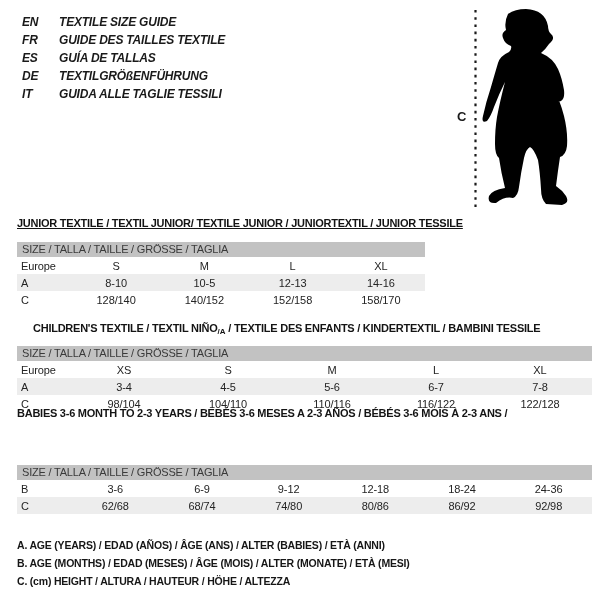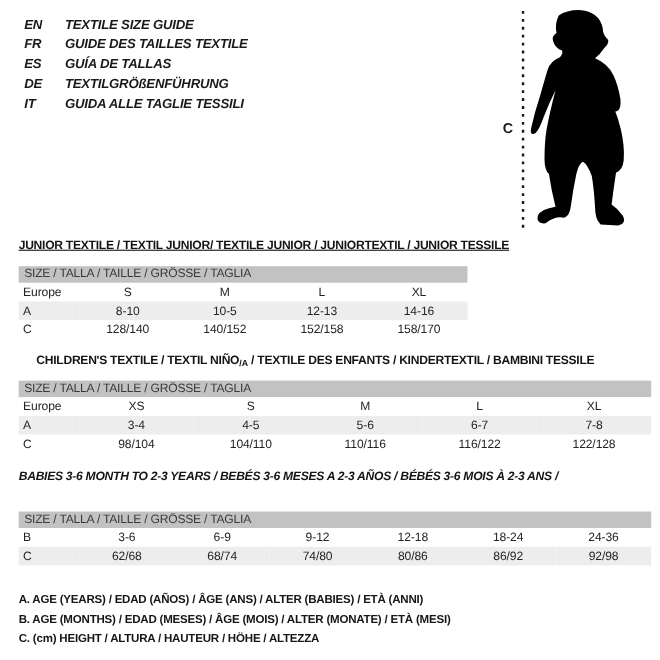--- a/index.html
+++ b/index.html
@@ -174,21 +174,21 @@
       <td>98/104</td>
       <td>104/110</td>
       <td>110/116</td>
       <td>116/122</td>
       <td>122/128</td>
     </tr>
     </tbody>
   </table>
 </div>
 
-<div class="abs heading heading-2l" style="left:17px;top:424px;font-style:italic;">
+<div class="abs heading heading-2l" style="left:17px;top:404px;">
   <div>BABIES 3-6 MONTH TO 2-3 YEARS / BEBÉS 3-6 MESES A 2-3 AÑOS / BÉBÉS 3-6 MOIS À 2-3 ANS /</div>
 </div>
 <div class="abs tbl-wrap" style="left:17px;top:465px;width:575px;">
   <div class="size-bar">SIZE / TALLA / TAILLE / GRÖSSE / TAGLIA</div>
   <table class="size-table">
     <colgroup>
         <col style="width:55px">
         <col>
         <col>
         <col>

